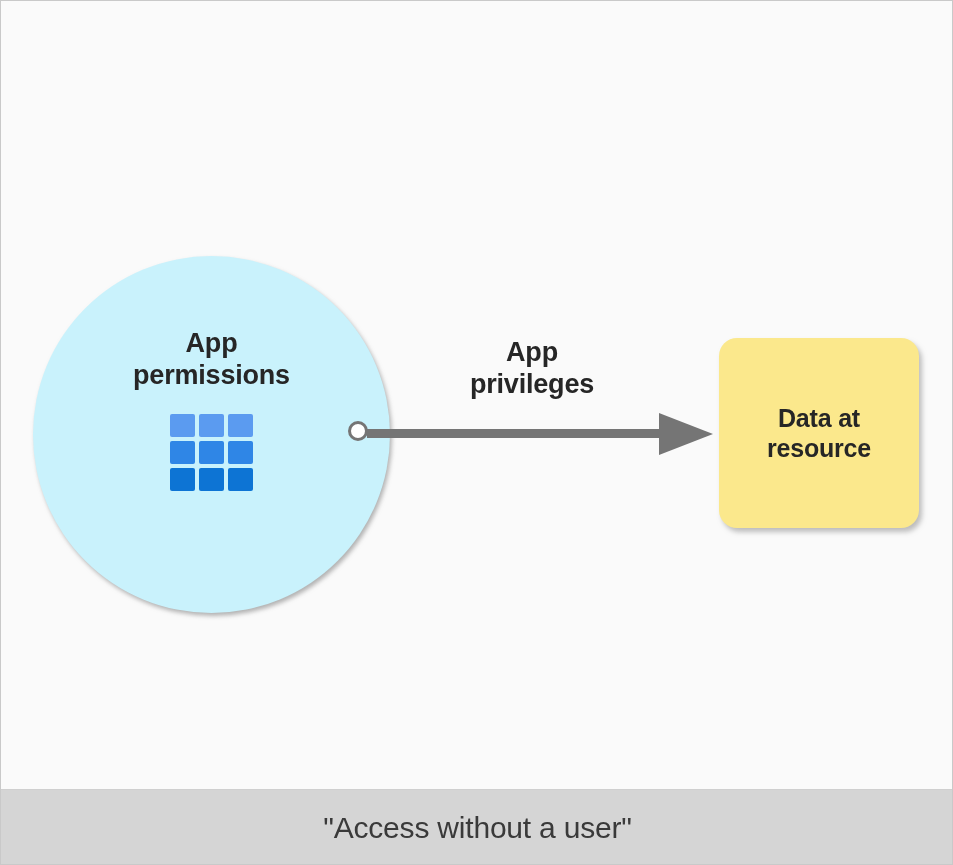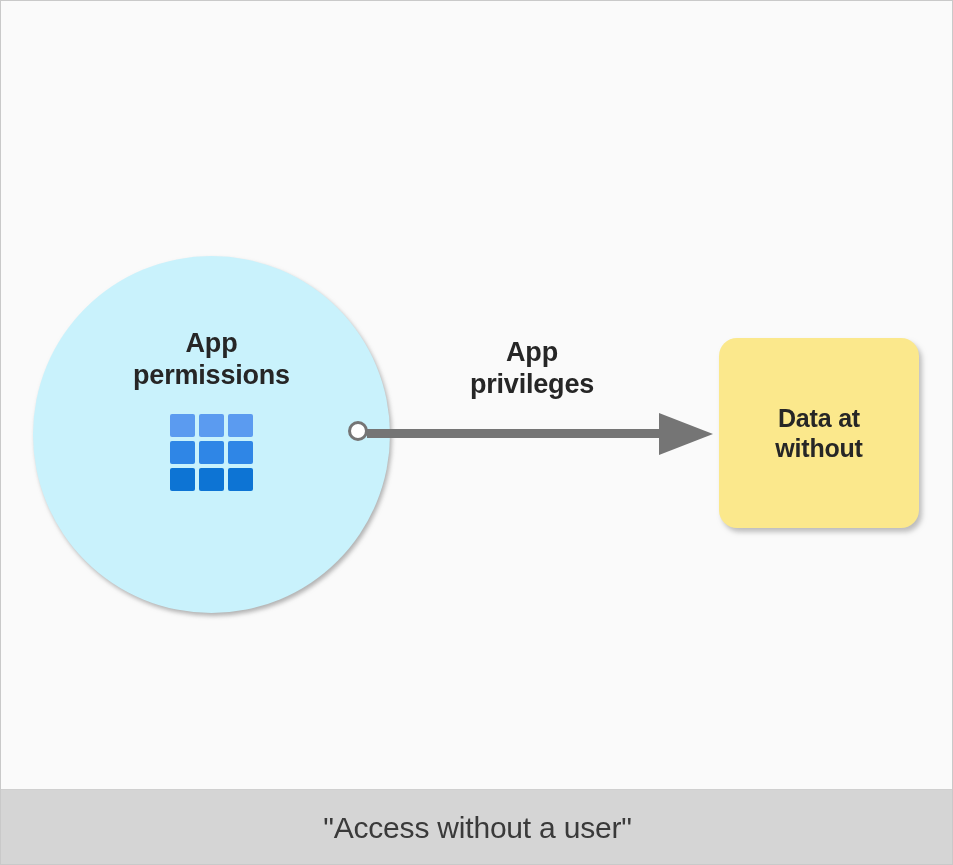--- a/index.html
+++ b/index.html
@@ -201,21 +201,21 @@
     <div id="app-privileges-label">App
 privileges</div>
 
     <svg id="privilege-arrow" viewBox="0 0 350 46">
       <rect x="0" y="18" width="296" height="9" fill="#757575"></rect>
       <polygon points="292,2 346,23 292,44" fill="#757575"></polygon>
     </svg>
 
     <div id="data-resource-node">
       <div id="data-resource-label">Data at
-without</div>
+resource</div>
     </div>
 
   </div>
 
   <div class="band" id="footer-band">
     <div id="footer-caption">"Access without a user"</div>
   </div>
 
 </div>
 

